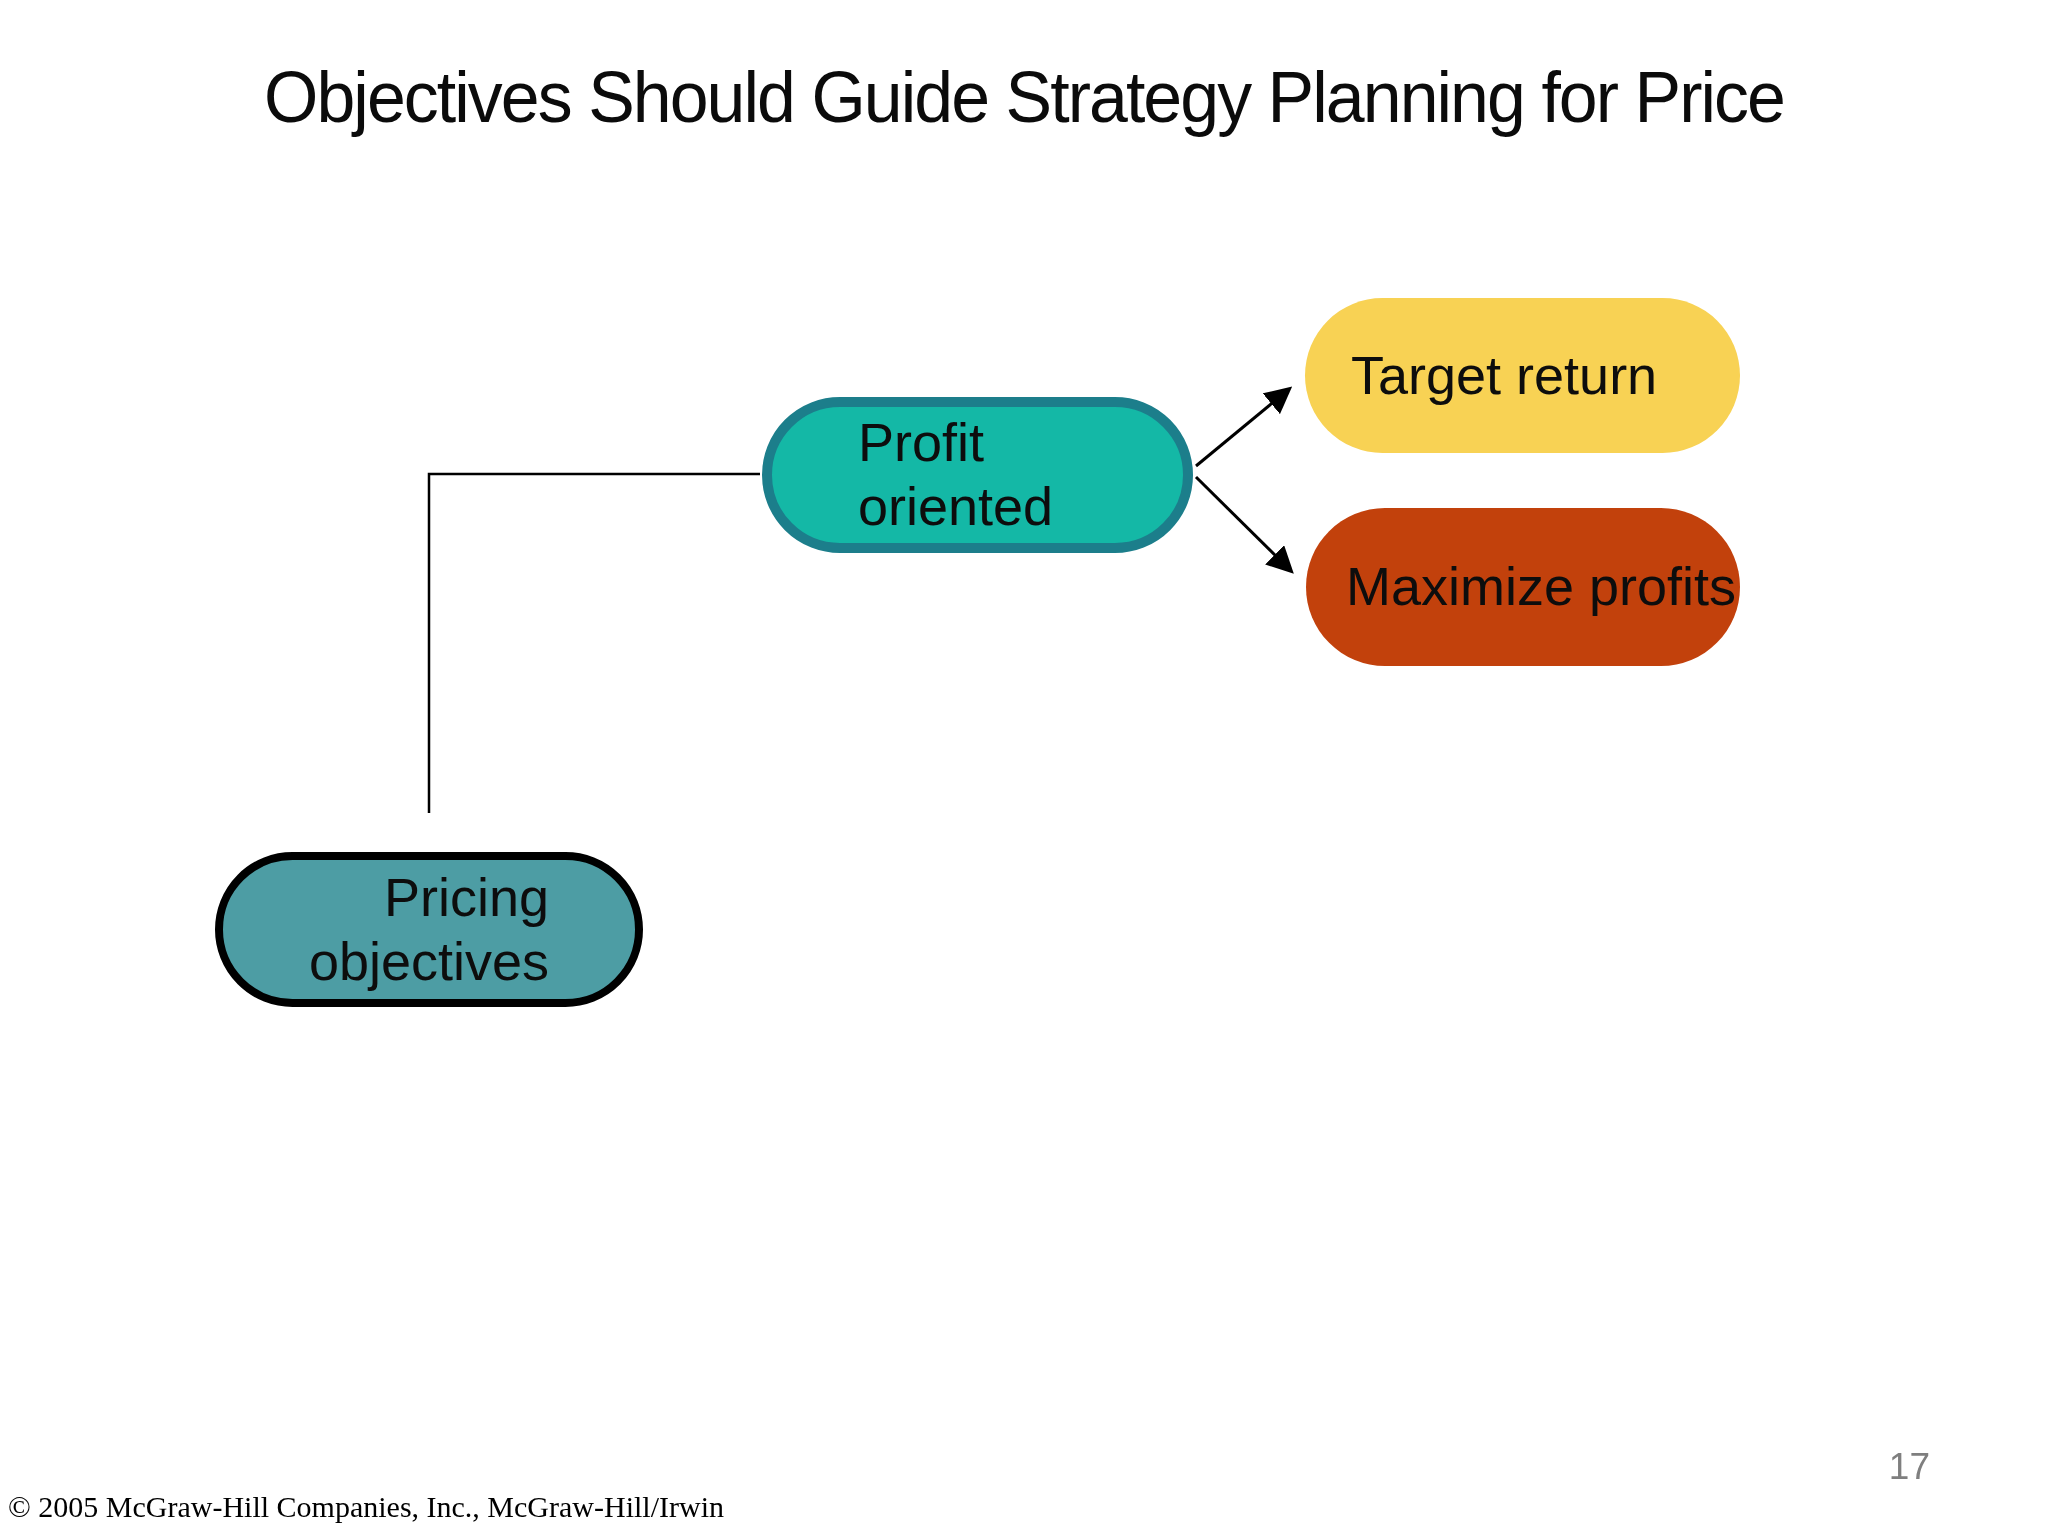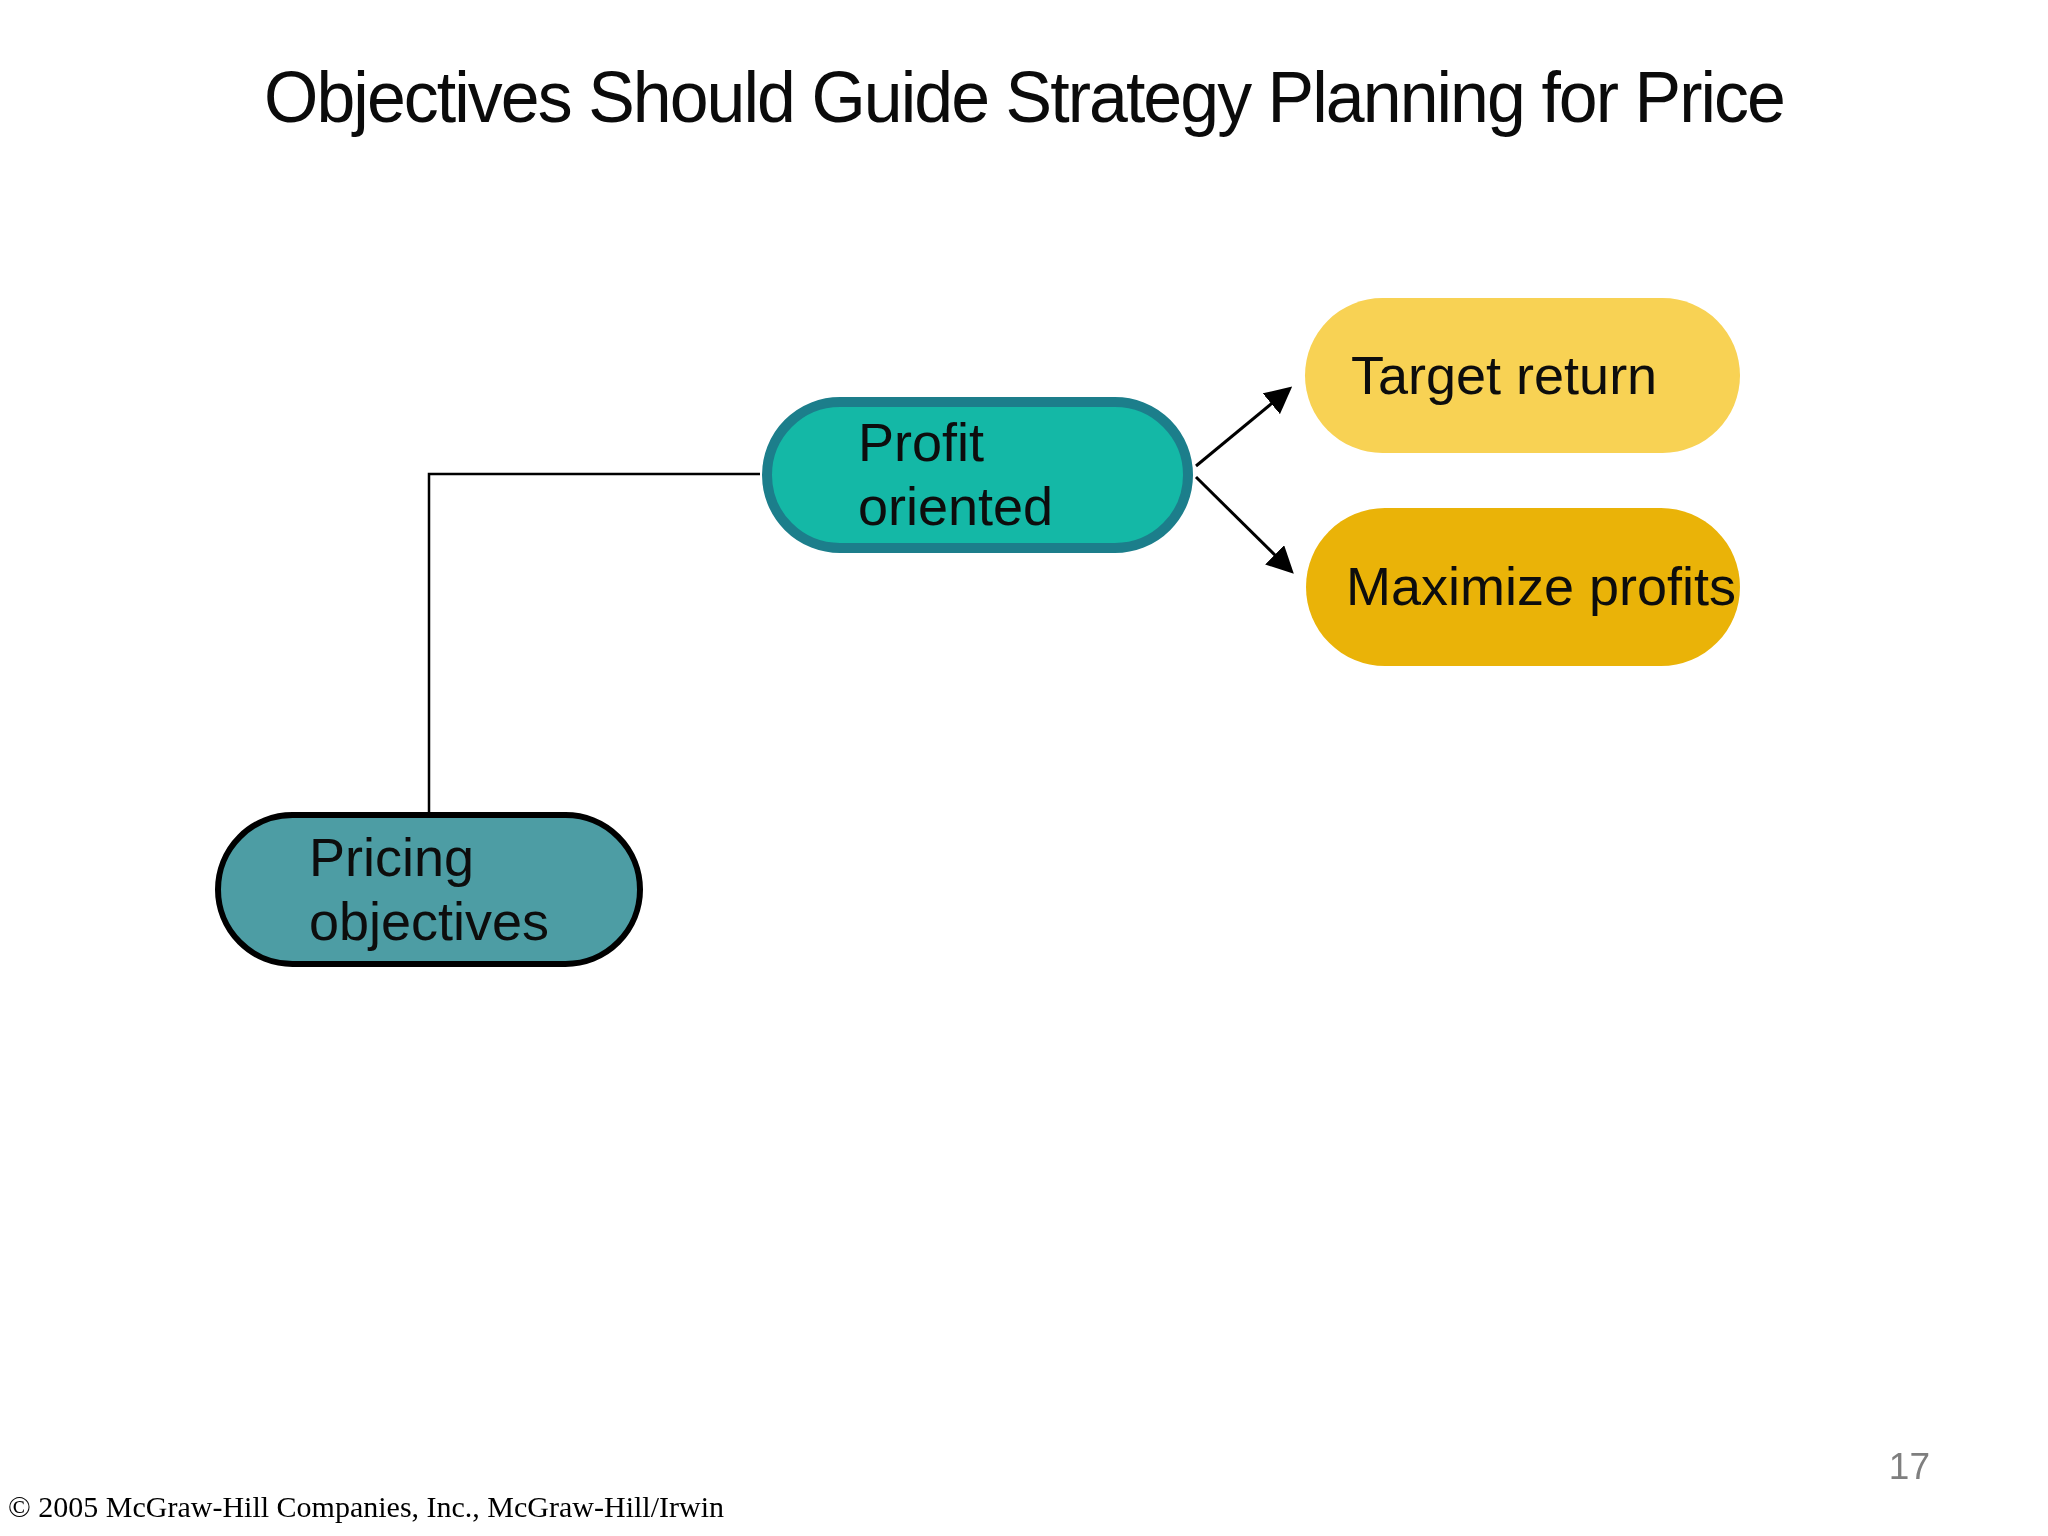--- a/index.html
+++ b/index.html
@@ -43,28 +43,28 @@
     align-items: center;
     font-size: 54px;
     line-height: 1.18;
     color: #0d0d0d;
   }
   .node-label {
     white-space: pre-line;
   }
   .node-teal-dark {
     left: 215px;
-    top: 812px;
+    top: 852px;
     width: 428px;
     height: 155px;
     background: #4d9da4;
-    border: 6px solid #000000;
+    border: 8px solid #000000;
     border-radius: 78px;
     justify-content: center;
-    text-align: left;
+    text-align: right;
   }
   .node-teal-light {
     left: 762px;
     top: 397px;
     width: 431px;
     height: 156px;
     background: #14b8a6;
     border: 10px solid #1c7e8b;
     border-radius: 78px;
     padding-left: 86px;
@@ -76,21 +76,21 @@
     height: 155px;
     background: #f8d254;
     border-radius: 78px;
     padding-left: 46px;
   }
   .node-yellow-2 {
     left: 1306px;
     top: 508px;
     width: 434px;
     height: 158px;
-    background: #eab308;
+    background: #c2410c;
     border-radius: 79px;
     padding-left: 40px;
   }
   .page-number {
     position: absolute;
     left: 1878px;
     top: 1446px;
     width: 52px;
     text-align: right;
     font-size: 37px;

